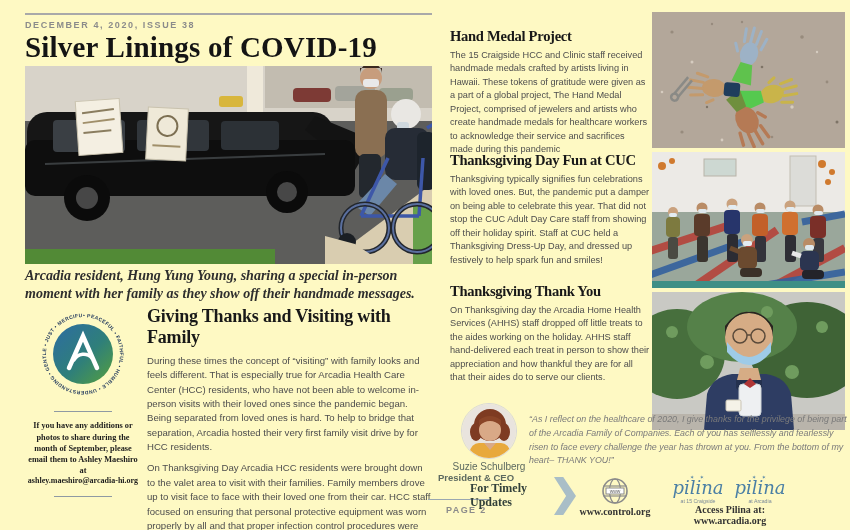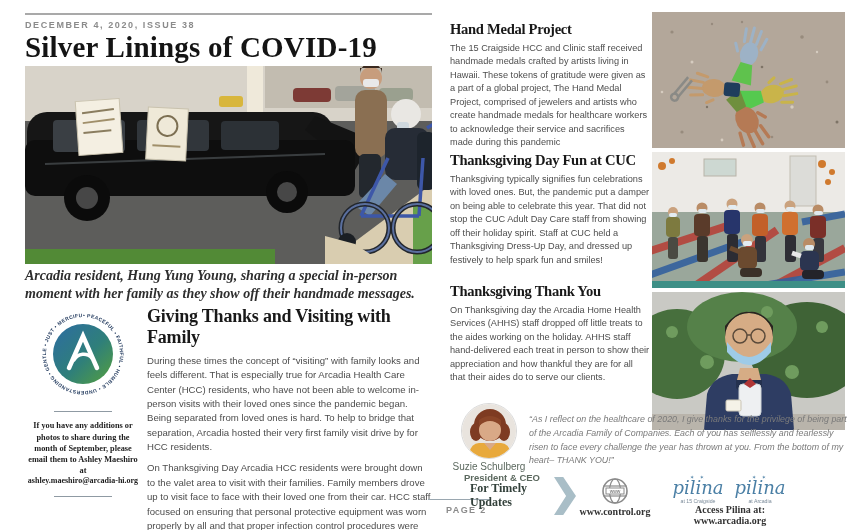--- a/index.html
+++ b/index.html
@@ -1,18 +1,18 @@
 <!DOCTYPE html>
 <html><head>
 <meta charset="utf-8">
 <style>
   * { margin:0; padding:0; box-sizing:border-box; }
   html,body { background:#e8e8e8; }
   .page {
-    position:relative; width:850px; height:530px; background:#ffffff;
+    position:relative; width:850px; height:530px; background:#fef9c3;
     font-family:"Liberation Sans", sans-serif; overflow:hidden; margin:0 auto;
   }
   
   .col-left { position:absolute; left:25px; top:0; width:407px; }
   .top-rule { margin-top:13px; border-top:2px solid #a9a9a9; }
   .date-line { margin-top:5px; font-size:9px; font-weight:bold; letter-spacing:1.6px; color:#8b8b8b; }
   .nl-title { font-family:"Liberation Serif", serif; font-weight:bold; font-size:29px; color:#141414; letter-spacing:.2px; line-height:1.05; margin-top:2px; }
   .nl-subtitle { font-family:"Liberation Serif", serif; font-style:italic; font-weight:bold; font-size:12.5px; color:#2b2b2b; margin-top:2px; }
   .main-photo { margin-top:4px; width:407px; height:198px; overflow:hidden; }
   .main-photo svg { display:block; }
@@ -23,28 +23,28 @@
   .rail-divider { width:58px; margin:9px auto 8px; border-top:1.5px solid #8f9aa3; }
   .rail-note { font-family:"Liberation Serif", serif; font-weight:bold; font-size:8.3px; color:#1d1d1d; line-height:1.35; padding:0 2px; }
   .rail-email { display:block; font-size:8px; color:#1d1d1d; font-family:"Liberation Serif", serif; font-weight:bold; }
   .article { flex:1; padding-left:6px; }
   .article h2 { font-family:"Liberation Serif", serif; font-weight:bold; font-size:18px; color:#181818; line-height:1.12; max-width:258px; letter-spacing:-.2px; }
   .article p { font-size:9.6px; color:#4d4d4d; line-height:1.5; margin-top:7px; max-width:290px; }
   
   .r-sec { position:absolute; left:450px; width:200px; }
   .r-sec h2 { font-family:"Liberation Serif", serif; font-weight:bold; font-size:14.6px; color:#181818; letter-spacing:-.3px; white-space:nowrap; }
   .r-sec p { font-size:9.2px; color:#4d4d4d; line-height:1.46; margin-top:4px; }
-  .sec-hand { top:21px; } .sec-cuc { top:152px; } .sec-thanks { top:283px; }
+  .sec-hand { top:28px; } .sec-cuc { top:152px; } .sec-thanks { top:283px; }
   
   .r-photo { position:absolute; left:652px; width:193px; overflow:hidden; }
   .rp1 { top:12px; height:136px; } .rp2 { top:152px; height:136px; } .rp3 { top:292px; height:138px; }
   
   .quote-avatar { position:absolute; left:461px; top:403px; width:56px; height:56px; border-radius:50%; overflow:hidden; border:1px solid #d8d8d8; }
   .quote-name { position:absolute; left:438px; top:461px; width:102px; text-align:center; font-size:10px; font-weight:normal; color:#5c695f; }
-  .quote-title { position:absolute; left:438px; top:472px; width:102px; text-align:right; font-size:9.5px; font-weight:bold; color:#5c695f; }
+  .quote-title { position:absolute; left:438px; top:472px; width:102px; text-align:left; font-size:9.5px; font-weight:bold; color:#5c695f; }
   .quote-text { position:absolute; left:529px; top:413px; width:318px; font-style:italic; font-size:8.9px; color:#7a7a7a; line-height:1.55; }
   
   .page-rule { position:absolute; left:428px; top:499px; width:62px; border-top:1.5px solid #9aa7b0; }
   .page-num { position:absolute; left:446px; top:505px; font-size:9px; letter-spacing:1.4px; color:#8b8b8b; font-weight:bold; }
   .cta { position:absolute; left:470px; top:481px; width:82px; font-family:"Liberation Serif", serif; font-weight:bold; font-size:12px; color:#32403a; line-height:1.18; }
   .chevron { position:absolute; left:554px; top:477px; width:22px; height:38px; background:#a9bec7;
     clip-path:polygon(0% 0%, 42% 0%, 100% 50%, 42% 100%, 0% 100%, 55% 50%); }
   .globe { position:absolute; left:600px; top:476px; width:30px; height:30px; }
   .site-url { position:absolute; left:575px; top:506px; width:80px; text-align:center; font-family:"Liberation Serif", serif; font-weight:bold; font-size:10px; color:#333333; }
   .pilina { position:absolute; top:479px; text-align:center; color:#4a7fa5; cursor:pointer; }

